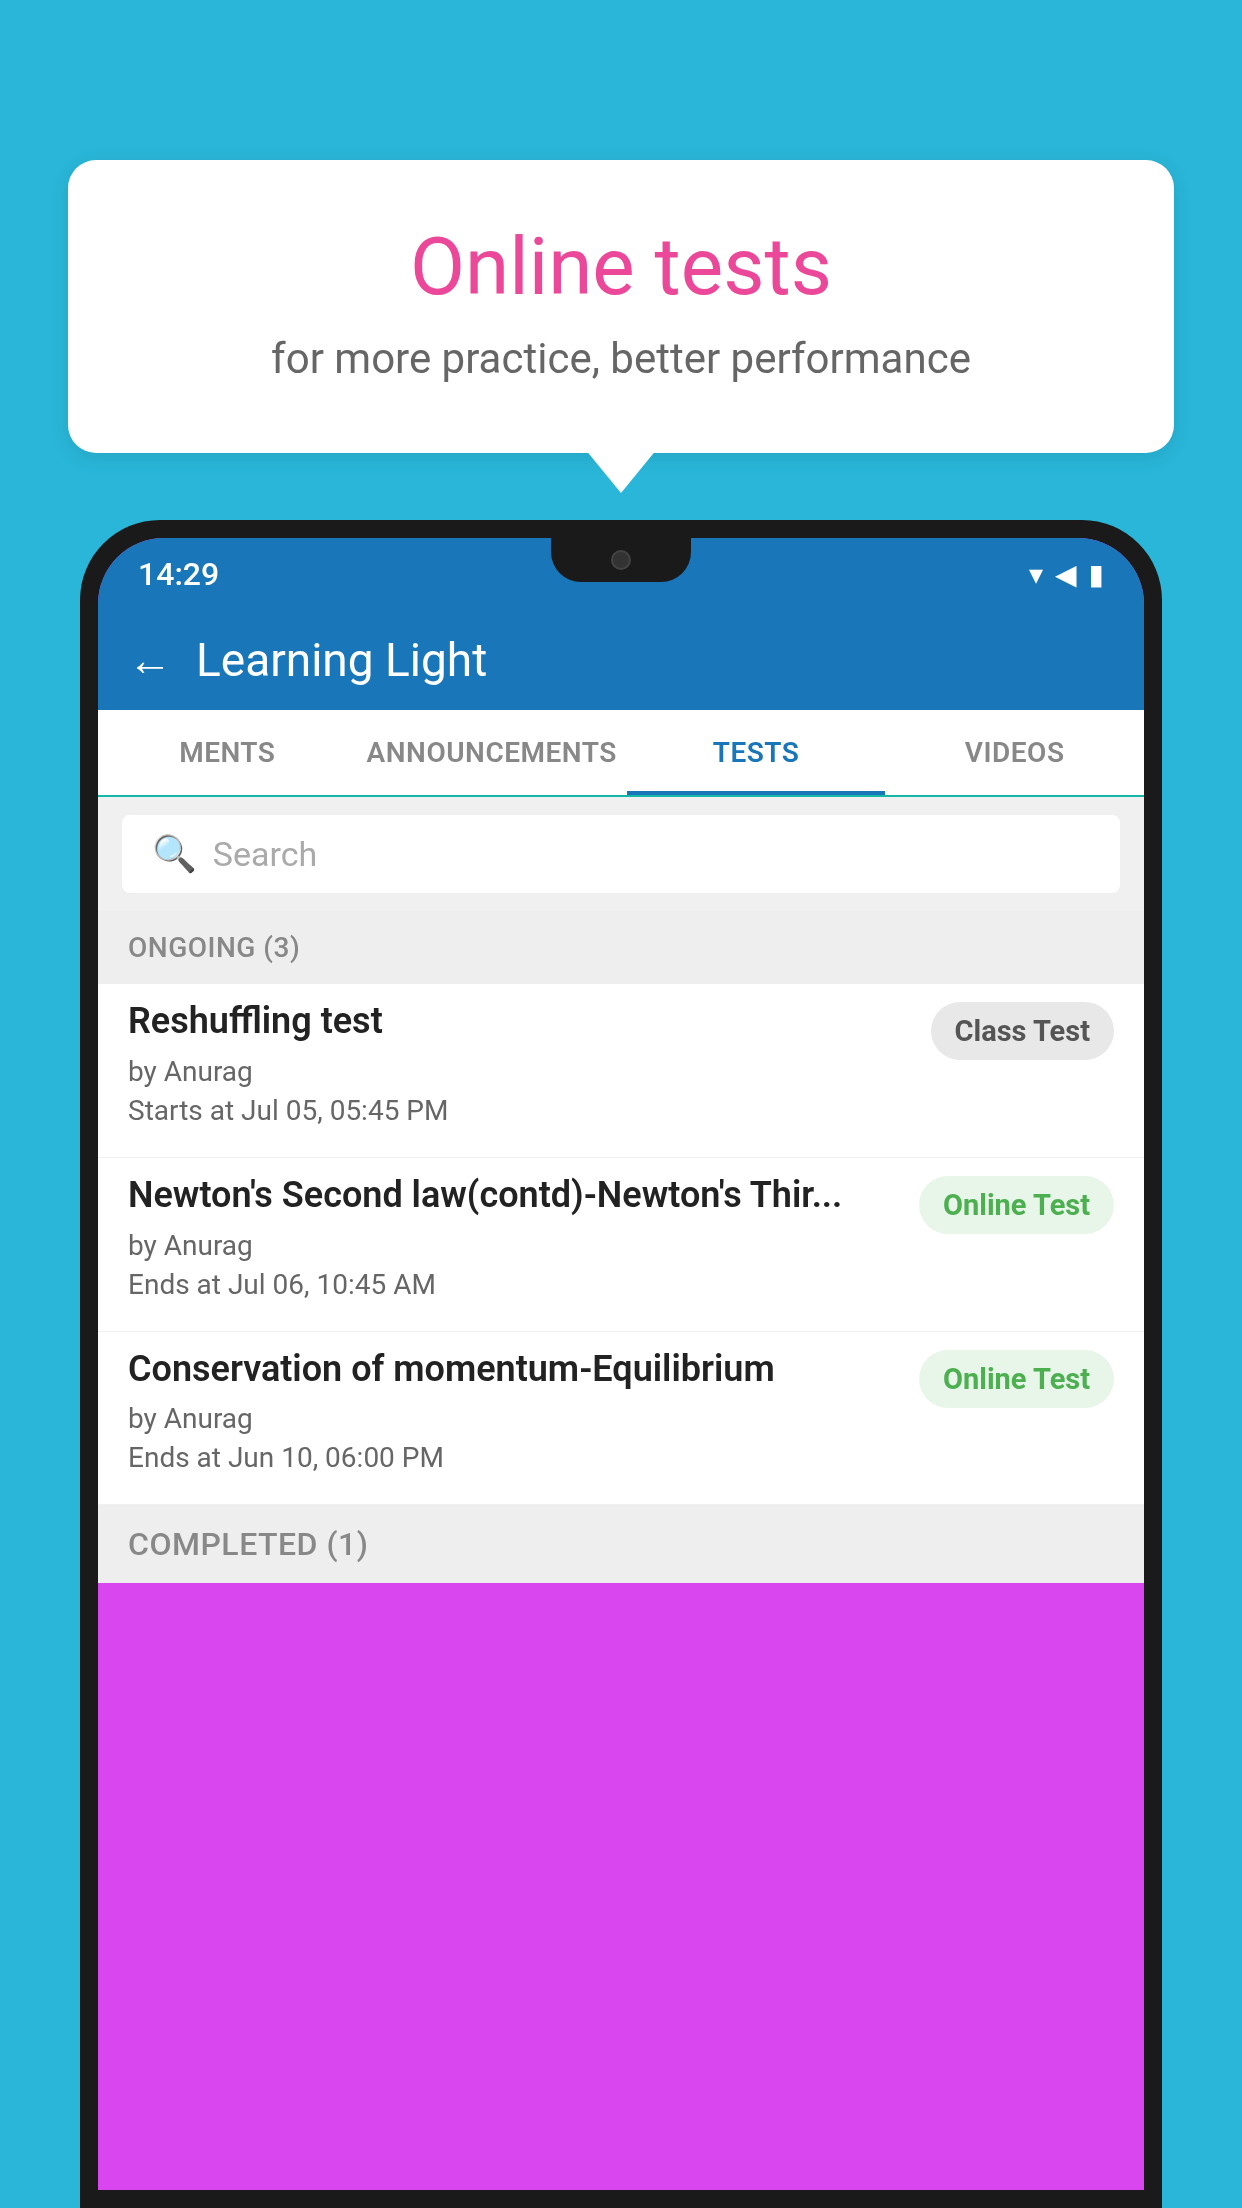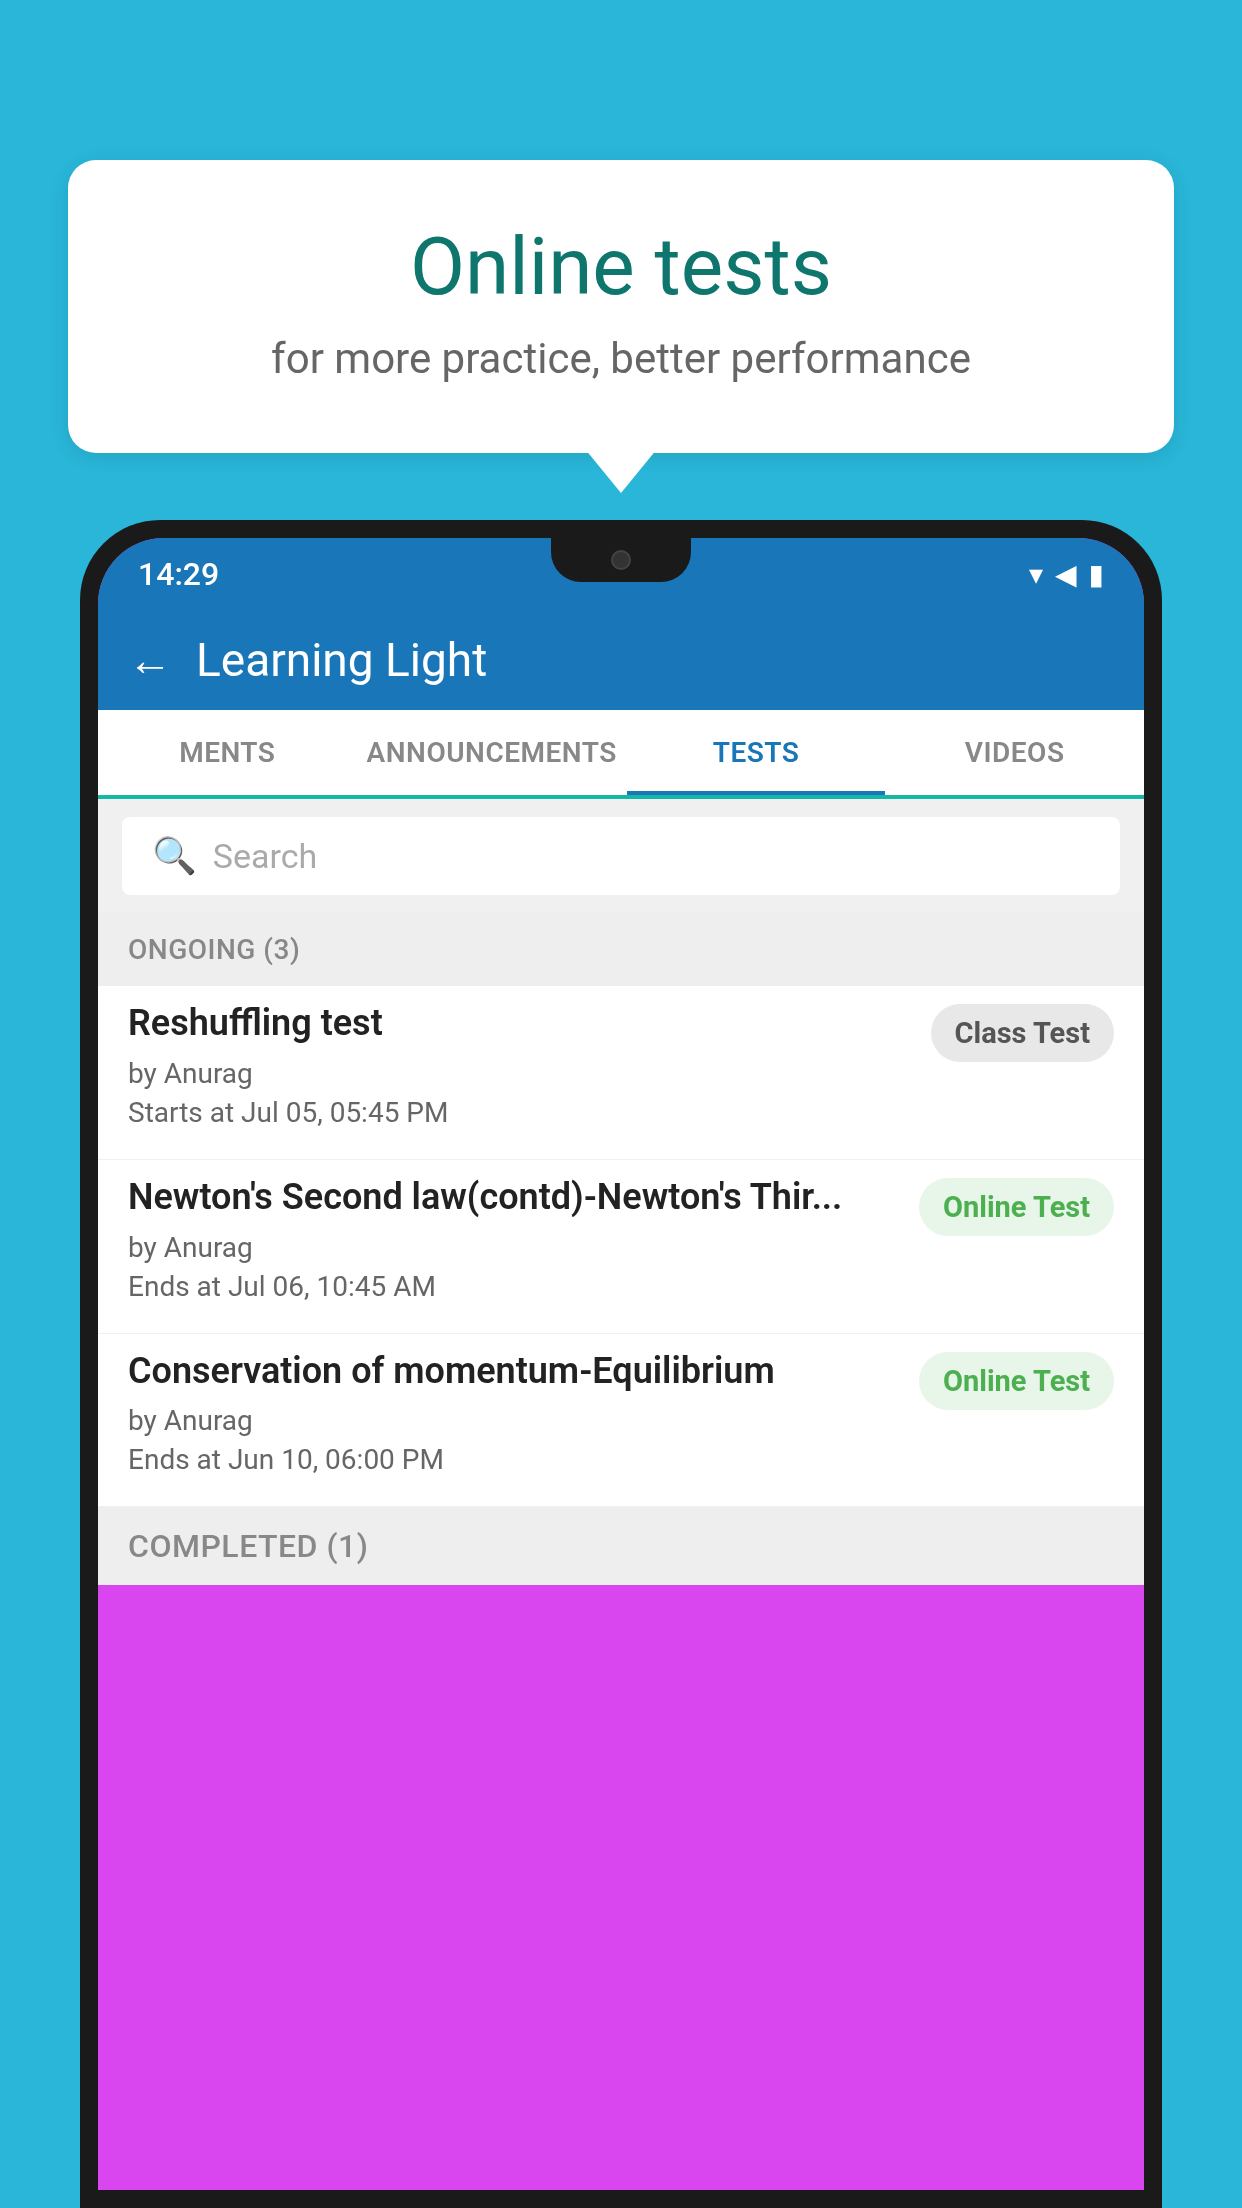--- a/index.html
+++ b/index.html
@@ -32,21 +32,21 @@
       left: 50%;
       transform: translateX(-50%);
       width: 0;
       height: 0;
       border-left: 36px solid transparent;
       border-right: 36px solid transparent;
       border-top: 44px solid white;
     }
     .bubble-title {
       font-size: 80px;
-      color: #0f766e;
+      color: #ec4899;
       font-weight: 400;
       margin-bottom: 20px;
     }
     .bubble-subtitle {
       font-size: 42px;
       color: #666;
       font-weight: 400;
     }
 
     
@@ -136,21 +136,21 @@
       color: white;
       font-size: 46px;
       font-weight: 400;
       text-align: right;
     }
 
     
     .tabs-container {
       background: white;
       display: flex;
-      border-bottom: 4px solid #14b8a6;
+      border-bottom: 2px solid #14b8a6;
       overflow: hidden;
     }
     .tab {
       flex: 1;
       text-align: center;
       padding: 26px 10px;
       font-size: 28px;
       color: #888;
       font-weight: 600;
       letter-spacing: 0.5px;

